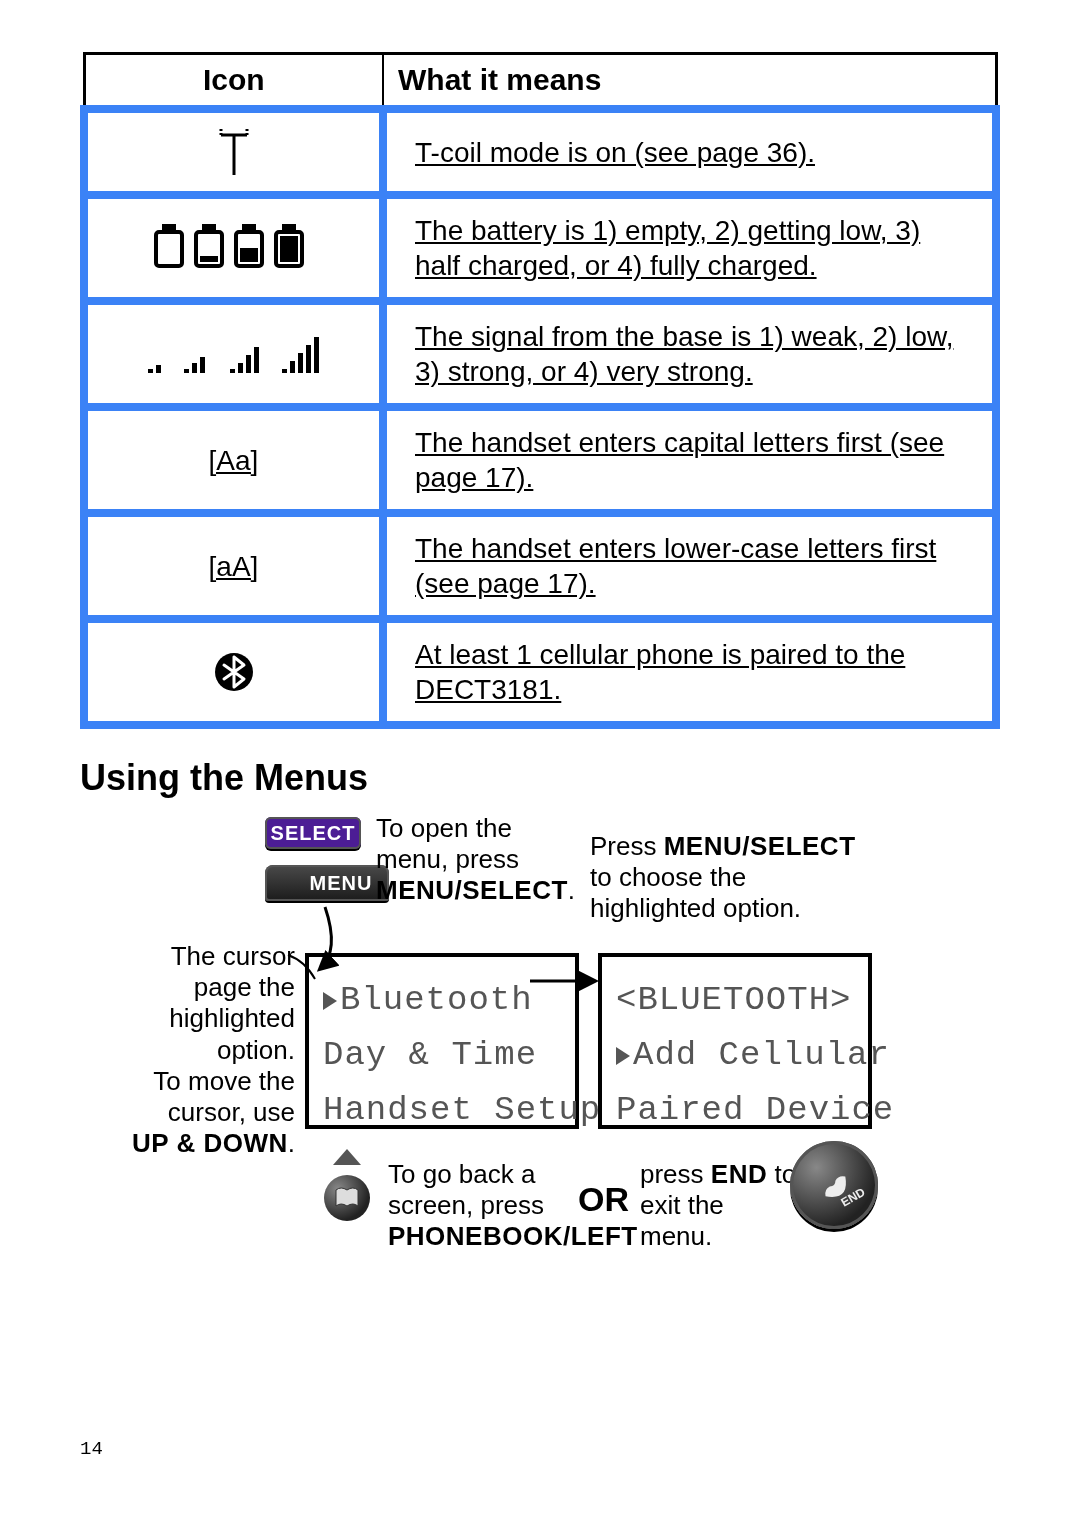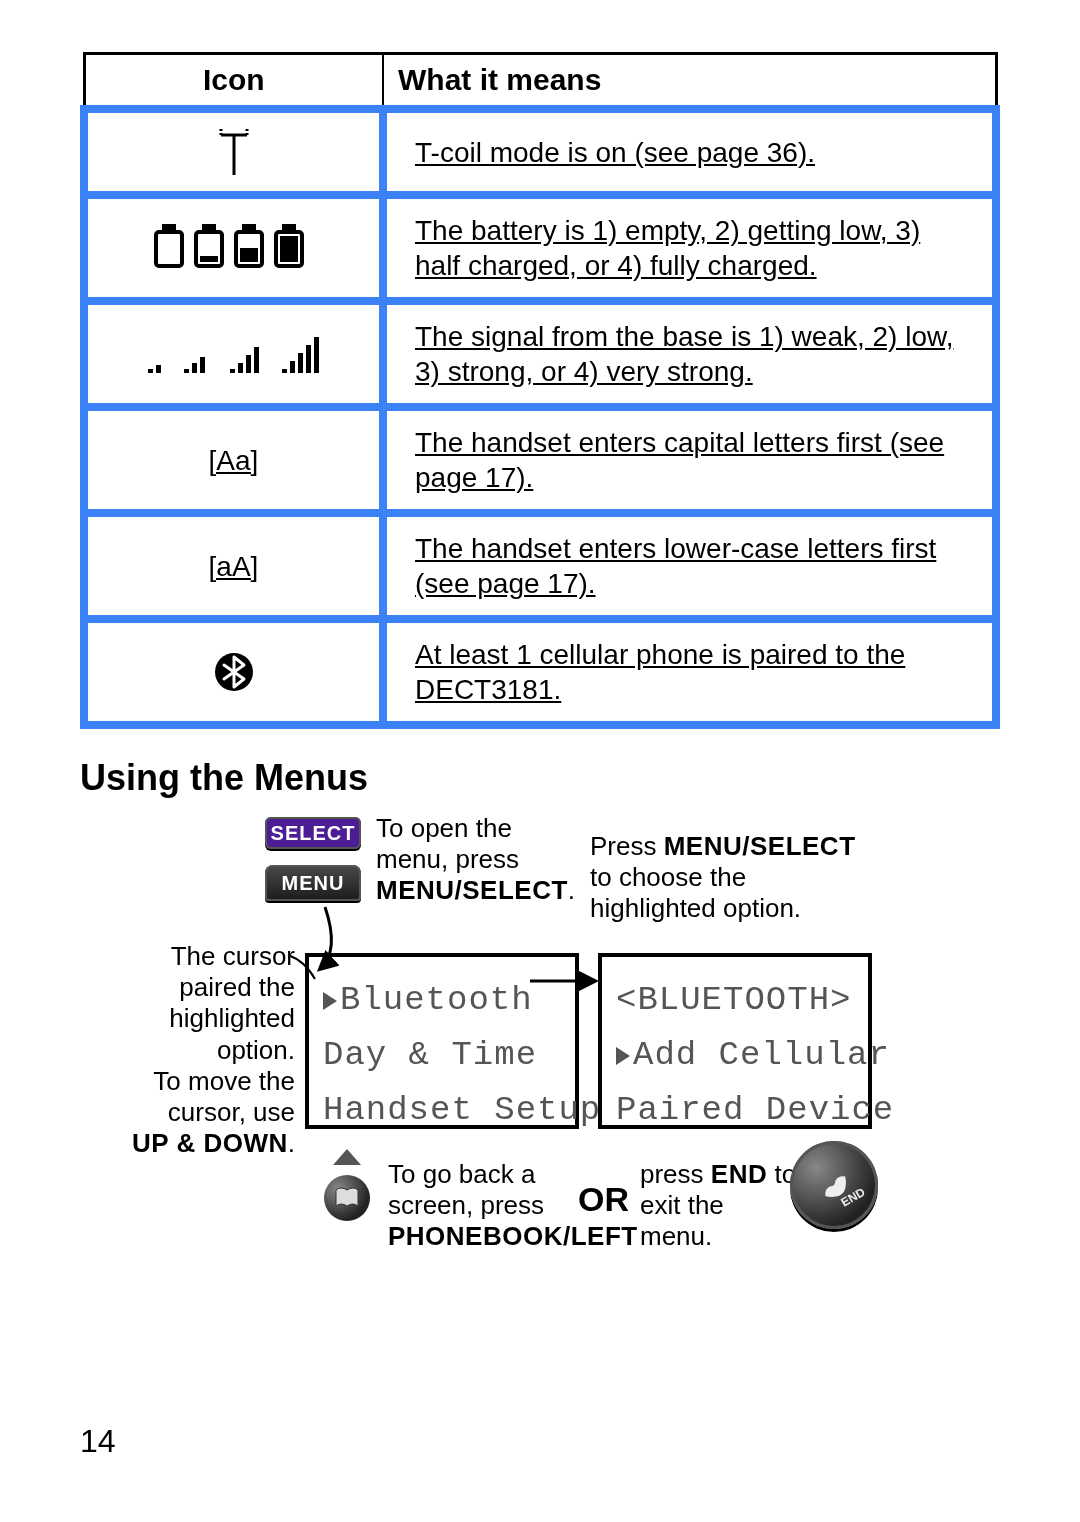--- a/index.html
+++ b/index.html
@@ -142,21 +142,22 @@
     border-radius: 50%;
     background: radial-gradient(circle at 30% 30%, #888, #222 70%);
     display: flex; align-items:center; justify-content:center;
   }
   .nav-pad .book svg { width: 26px; height: 22px; }
 
   .page-number {
     position: absolute;
     left: 80px;
     bottom: 62px;
-    font-size: 32px;
+    font-size: 19px;
+    font-family: Liberation Mono, monospace;
   }
 
   
   .svg-overlay {
     position: absolute;
     left: 0; top: 0;
     width: 100%; height: 100%;
     pointer-events: none;
   }
 </style>
@@ -280,37 +281,37 @@
         <td>At least 1 cellular phone is paired to the DECT3181.</td>
       </tr>
     </tbody>
   </table>
 
   <div class="section-heading">Using the Menus</div>
 
   <div class="diagram">
 
     <div class="key-btn" style="left:145px; top:6px;">SELECT</div>
-    <div class="key-btn key-menu" style="left:145px; top:54px;">MENU</div>
+    <div class="key-btn key-menu" style="left:145px; top:54px;padding-left:28px;">MENU</div>
 
     <div class="txt" style="left:256px; top:2px; width:210px;">
       <span>To open the</span><br>
       <span>menu, press</span><br>
       <span class="bold small-caps">MENU/SELECT</span><span>.</span>
     </div>
 
     <div class="txt" style="left:470px; top:20px; width:300px;">
       <span>Press </span><span class="bold small-caps">MENU/SELECT</span><br>
       <span>to choose the</span><br>
       <span>highlighted option.</span>
     </div>
 
     <div class="txt" style="left:0px; top:130px; width:175px; text-align:right;">
       <span>The cursor</span><br>
-      <span>paired the</span><br>
+      <span>page the</span><br>
       <span>highlighted</span><br>
       <span>option.</span><br>
       <span>To move the</span><br>
       <span>cursor, use</span><br>
       <span class="bold small-caps">UP &amp; DOWN</span><span>.</span>
     </div>
 
     <div class="lcd" style="left:185px; top:142px;">
       <div class="row"><span class="cursor-tri"></span><span>Bluetooth</span></div>
       <div class="row"><span>Day &amp; Time</span></div>

